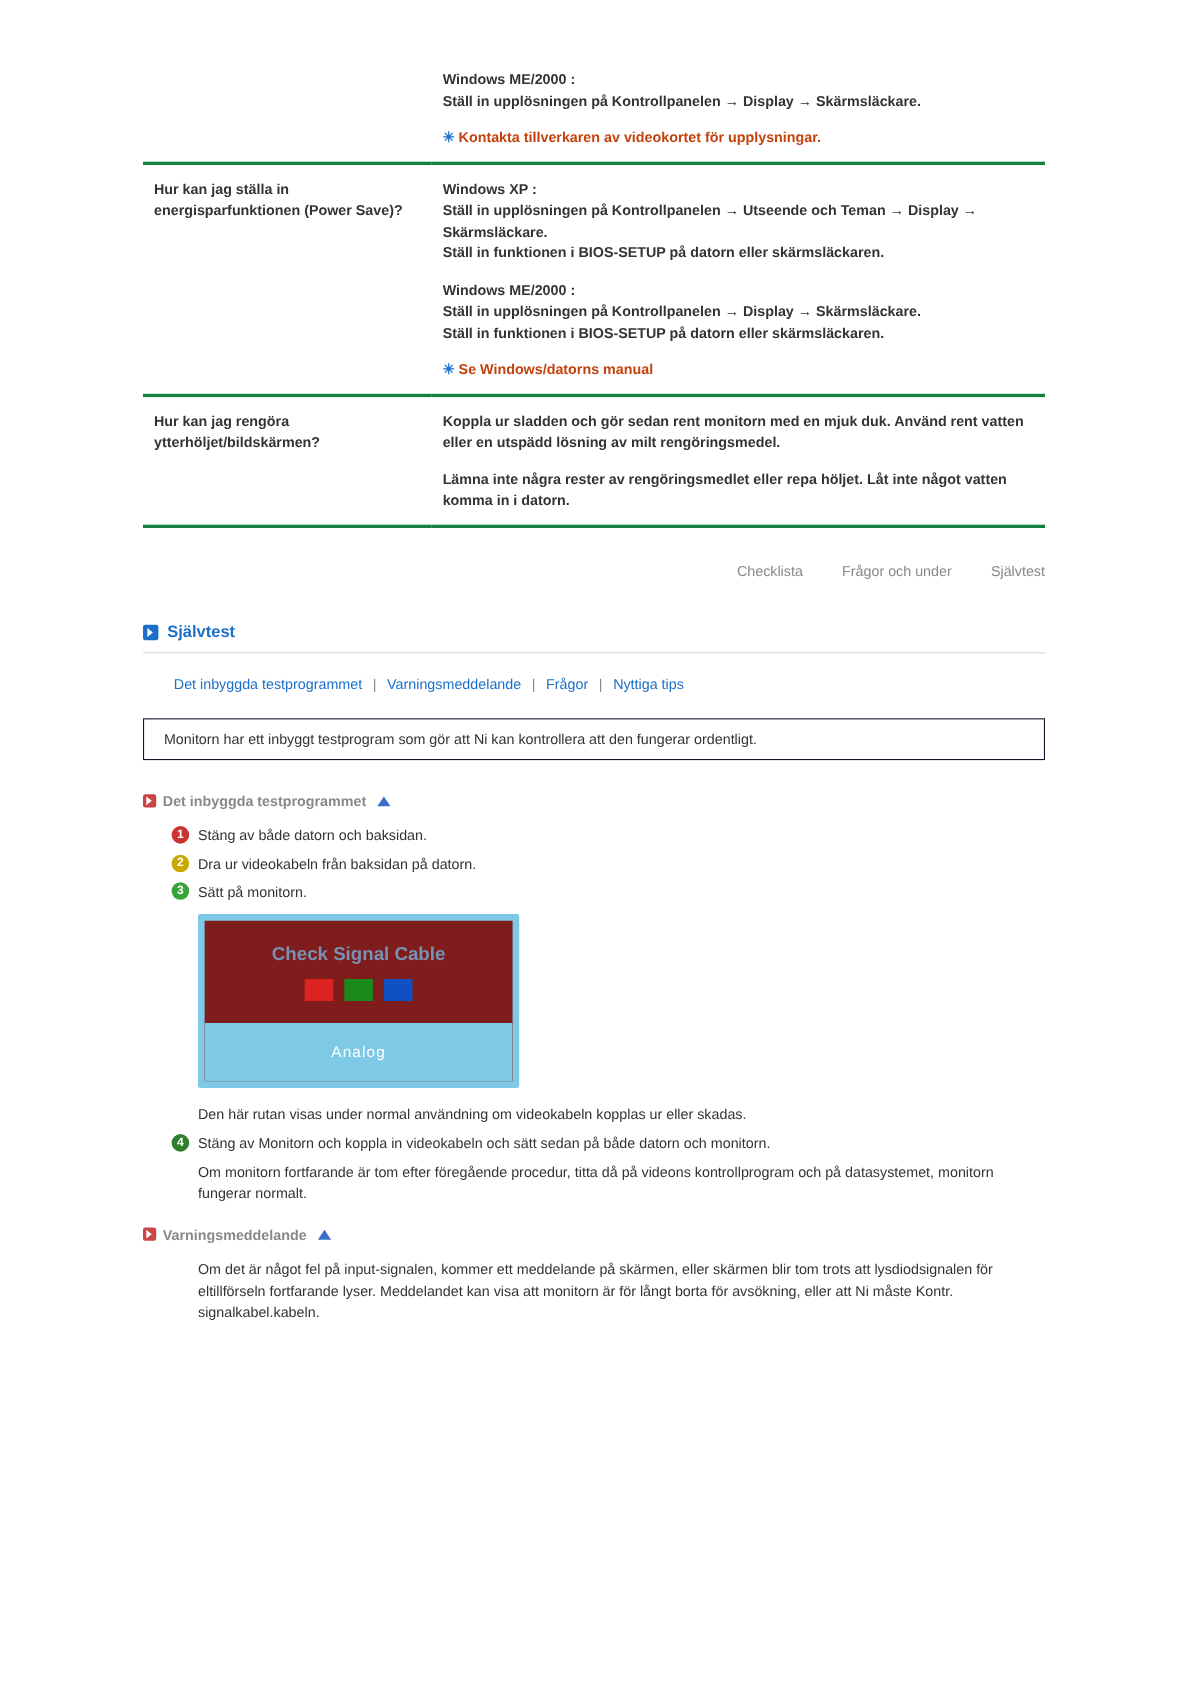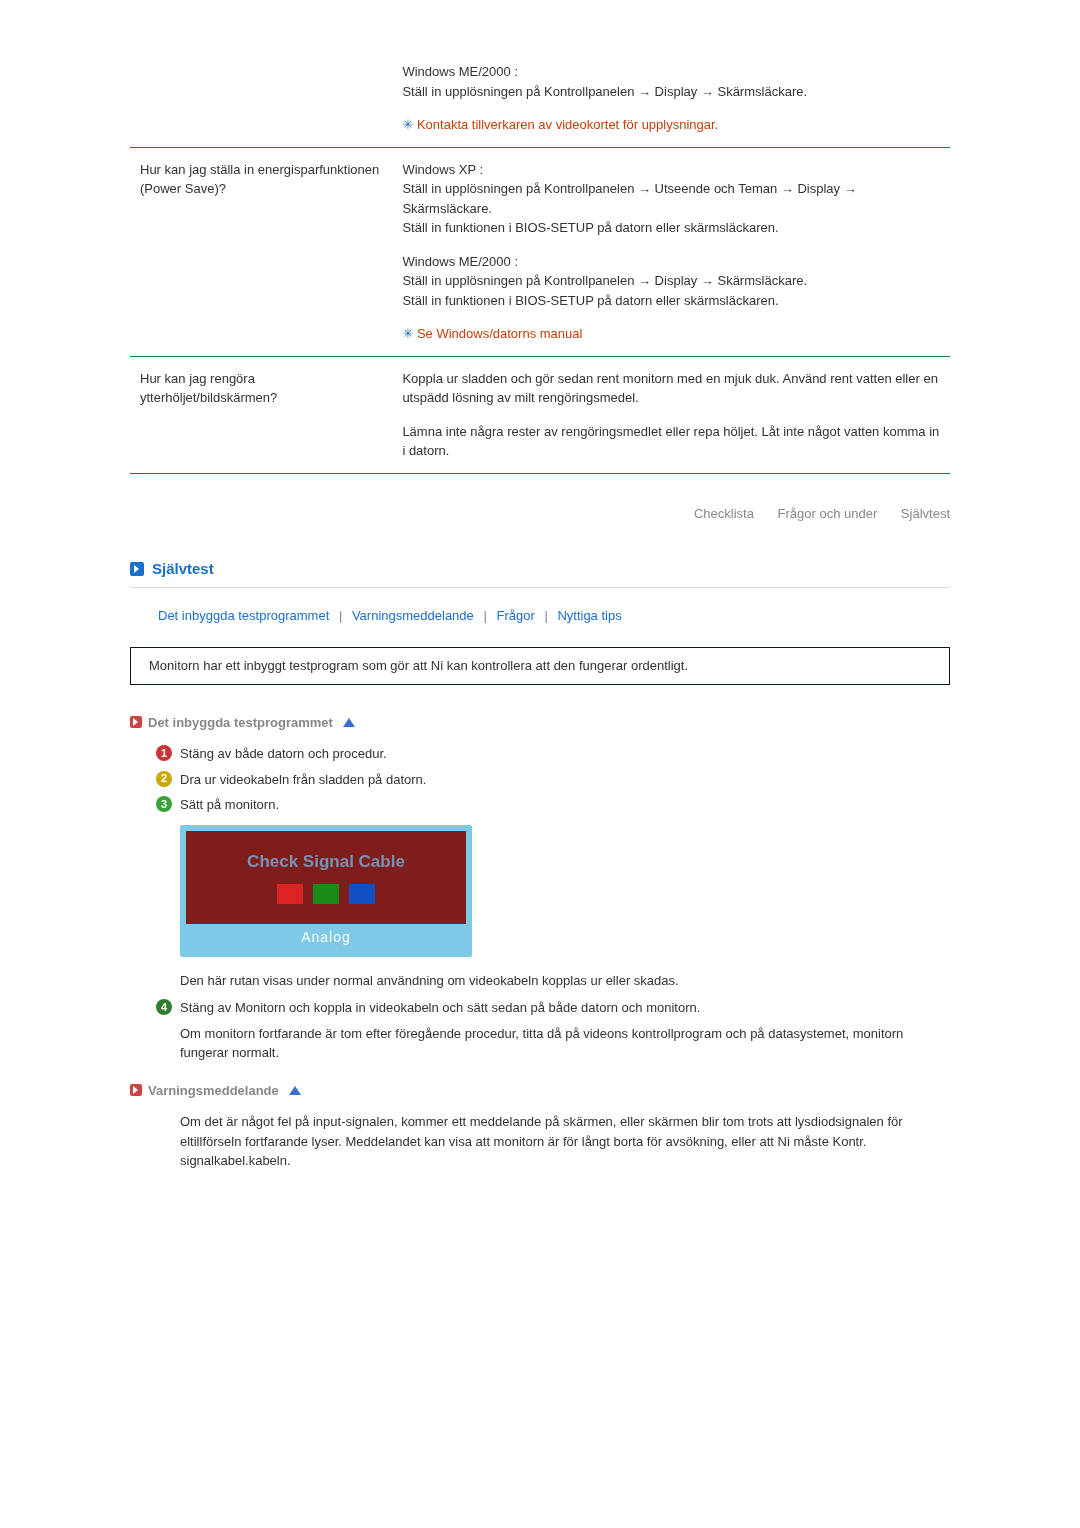--- a/index.html
+++ b/index.html
@@ -11,29 +11,29 @@
     color:#333;
     line-height:1.5;
   }
   .page{
     width:820px;
     margin:0 auto;
     padding:50px 0 200px;
   }
   
   table.faq{width:100%;border-collapse:collapse;margin-bottom:30px;}
-  table.faq td{padding:12px 10px;vertical-align:top;border-bottom:1px solid #15803d;}
+  table.faq td{padding:12px 10px;vertical-align:top;border-bottom:3px solid #15803d;font-weight:bold;}
   table.faq td.q{width:32%;}
   .ablock{margin-bottom:14px;}
   .ablock:last-child{margin-bottom:0;}
   .note{color:#c2410c;}
   .note::before{content:"✳ ";color:#1a6fc9;}
   
   .jumprow{text-align:right;color:#888;margin:25px 0 35px;}
-  .jumprow span{margin-left:20px;}
+  .jumprow span{margin-left:32px;}
   
   .sec-head{display:flex;align-items:center;gap:8px;color:#1a6fc9;font-weight:bold;font-size:15px;margin-bottom:6px;}
   .sec-head .arrow{width:14px;height:14px;background:#1a6fc9;border-radius:2px;position:relative;display:inline-block;}
   .sec-head .arrow::after{content:"";position:absolute;left:4px;top:3px;border-left:5px solid #fff;border-top:4px solid transparent;border-bottom:4px solid transparent;}
   .thin-rule{border-top:1px solid #d9d9d9;margin:6px 0 18px;}
   
   .ilinks{color:#1a6fc9;margin-bottom:22px;padding-left:28px;}
   .ilinks .sep{color:#888;margin:0 6px;}
   
   .ibox{border:1px solid #0f172a;padding:8px 18px;margin-bottom:28px;}
@@ -54,21 +54,21 @@
   .step p{margin:6px 0 8px;}
   .indent{padding-left:50px;margin:8px 0;}
   
   .csc{width:280px;border:6px solid #7ec9e6;background:#7f1d1d;margin:10px 0 14px 50px;border-radius:2px;overflow:hidden;}
   .csc .inner{padding:18px 10px 14px;text-align:center;}
   .csc .title{color:#7892b5;font-weight:bold;font-size:17px;margin-bottom:10px;}
   .csc .sq{display:inline-block;width:26px;height:20px;margin:0 3px;}
   .csc .sq.r{background:#d22;}
   .csc .sq.g{background:#1a8a1a;}
   .csc .sq.b{background:#1050c0;}
-  .csc .foot{background:#7ec9e6;color:#fff;text-align:center;padding:3px 0;font-size:14px;letter-spacing:1px;}
+  .csc .foot{background:#7ec9e6;color:#fff;text-align:center;padding:16px 0;font-size:14px;letter-spacing:1px;}
 </style>
 </head>
 <body>
 
 <div class="page">
 
   <table class="faq">
 
     <tbody>
         <tr>
@@ -129,25 +129,25 @@
 
   <div class="sub-head">
     <span class="bullet"></span>
     <span>Det inbyggda testprogrammet</span>
     <span class="up-tri"></span>
   </div>
 
   <div class="steps">
     <div class="step">
       <span class="num c1">1</span>
-      <div class="body">Stäng av både datorn och procedur.</div>
+      <div class="body">Stäng av både datorn och baksidan.</div>
     </div>
     <div class="step">
       <span class="num c2">2</span>
-      <div class="body">Dra ur videokabeln från sladden på datorn.</div>
+      <div class="body">Dra ur videokabeln från baksidan på datorn.</div>
     </div>
     <div class="step">
       <span class="num c3">3</span>
       <div class="body">
         <span>Sätt på monitorn.</span>
       </div>
     </div>
   </div>
 
   <div class="csc">

